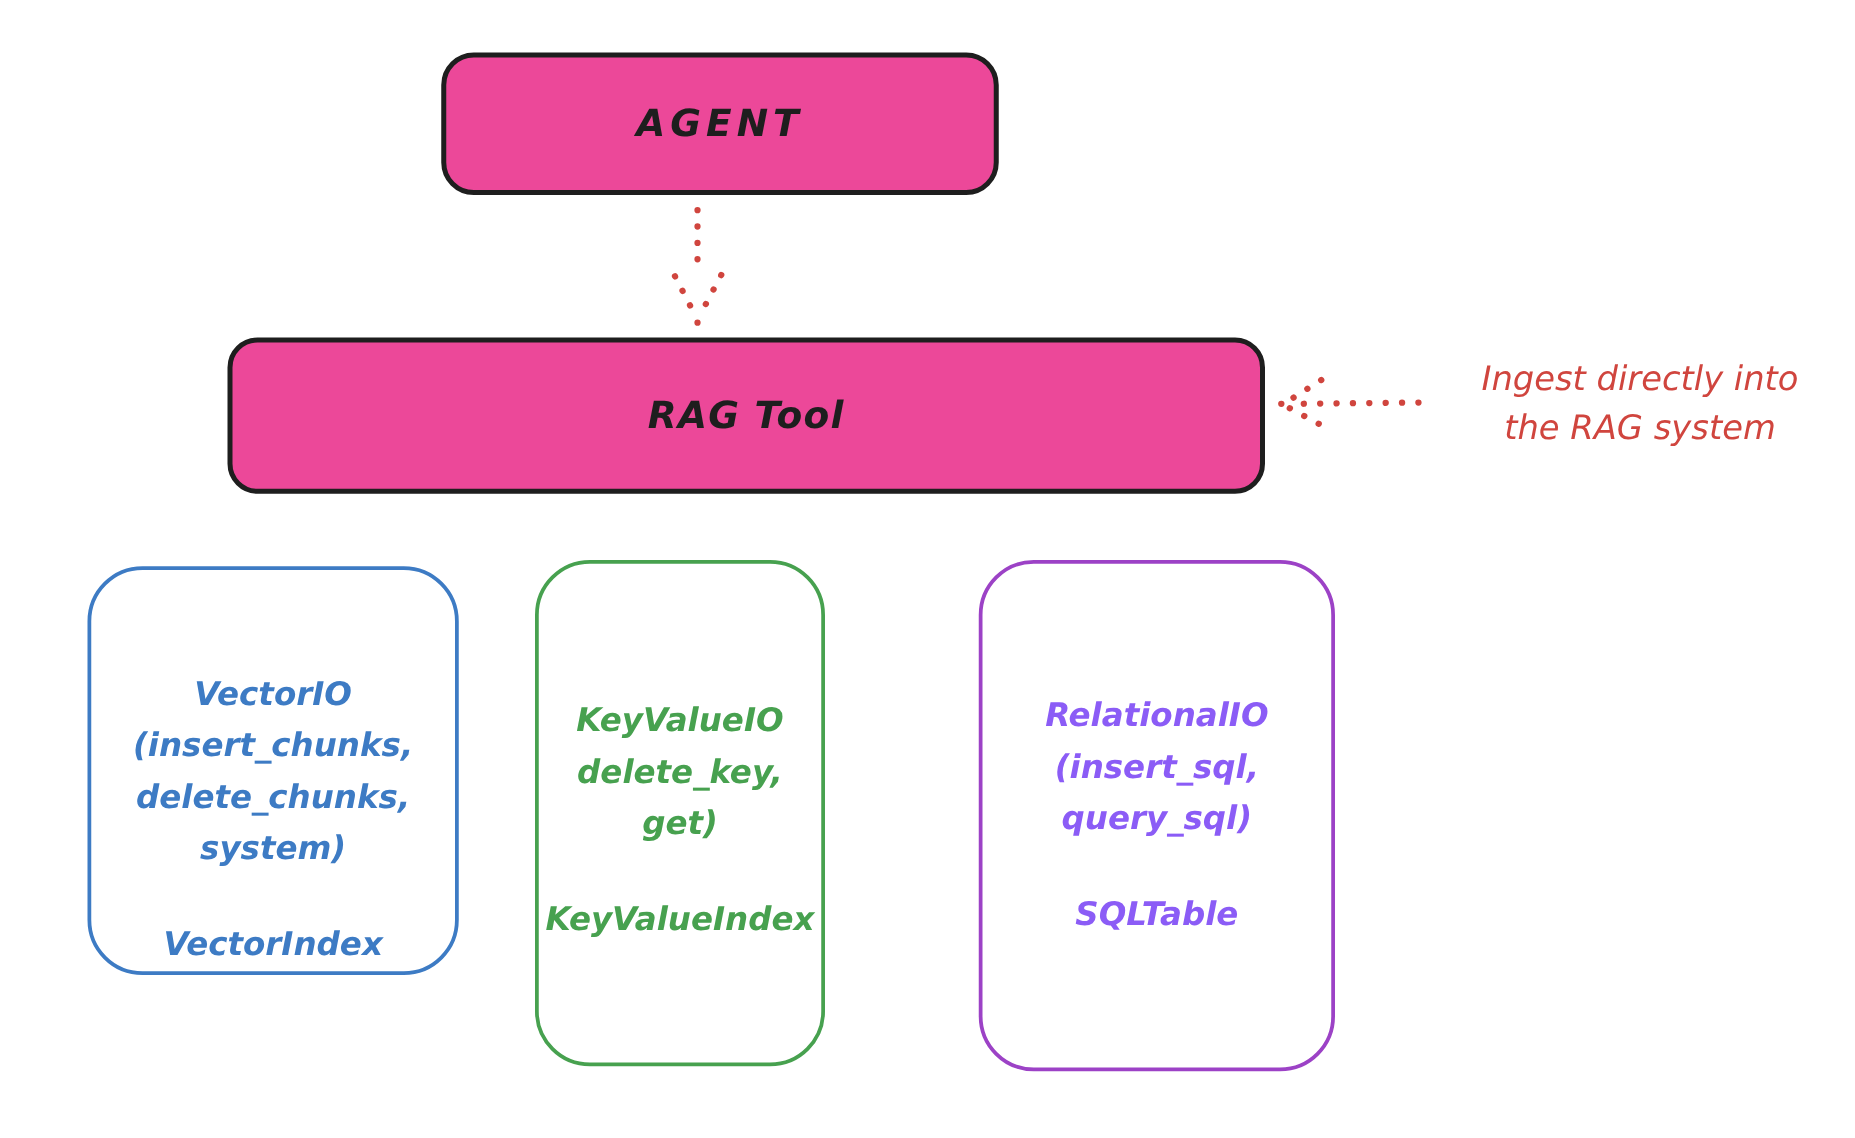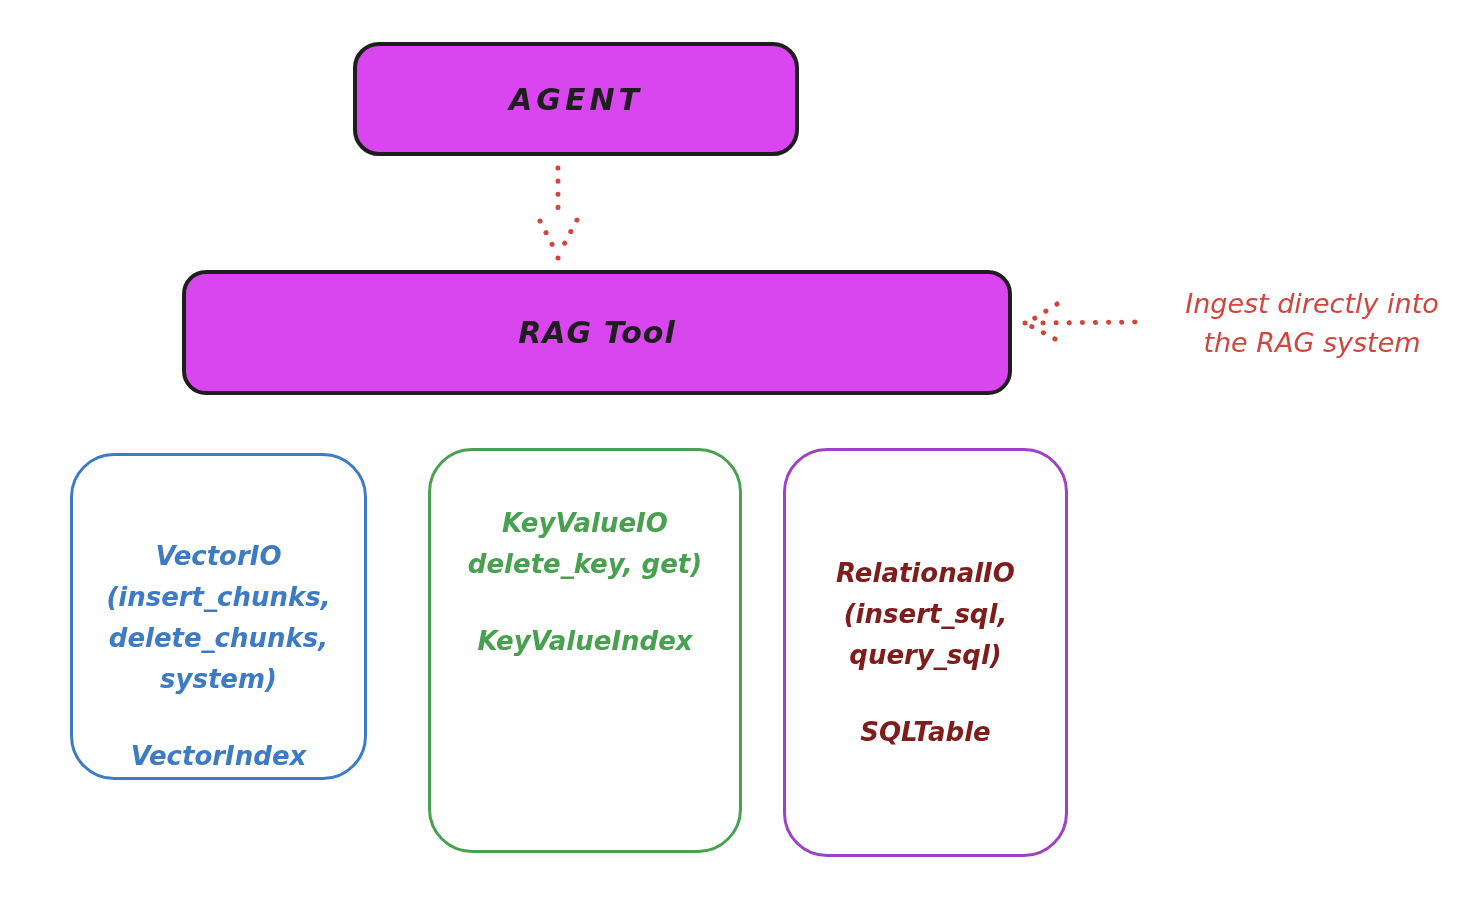--- a/index.html
+++ b/index.html
@@ -17,21 +17,21 @@
   }
   .arrows-layer {
     position: absolute;
     left: 0;
     top: 0;
     pointer-events: none;
   }
   .node {
     position: absolute;
     box-sizing: border-box;
-    background: #d946ef;
+    background: #ec4899;
     display: flex;
     align-items: center;
     justify-content: center;
     color: #1e1e1e;
   }
   .node-agent {
     left: 353px;
     top: 42px;
     width: 446px;
     height: 114px;
@@ -71,33 +71,33 @@
     top: 453px;
     width: 297px;
     height: 327px;
     border: 3.5px solid #3d7bc4;
     color: #3d7bc4;
     padding-top: 80px;
   }
   .col-keyvalue {
     left: 428px;
     top: 448px;
-    width: 314px;
+    width: 232px;
     height: 405px;
     border: 3.5px solid #47a14f;
     color: #47a14f;
-    padding-top: 52px;
+    padding-top: 106px;
   }
   .col-relational {
     left: 783px;
     top: 448px;
     width: 285px;
     height: 409px;
     border: 3.5px solid #9c42c6;
-    color: #7f1d1d;
+    color: #8b5cf6;
     padding-top: 102px;
   }
   .footer-line {
     margin-top: 36px;
   }
   .annotation {
     position: absolute;
     left: 1140px;
     top: 284px;
     width: 344px;

